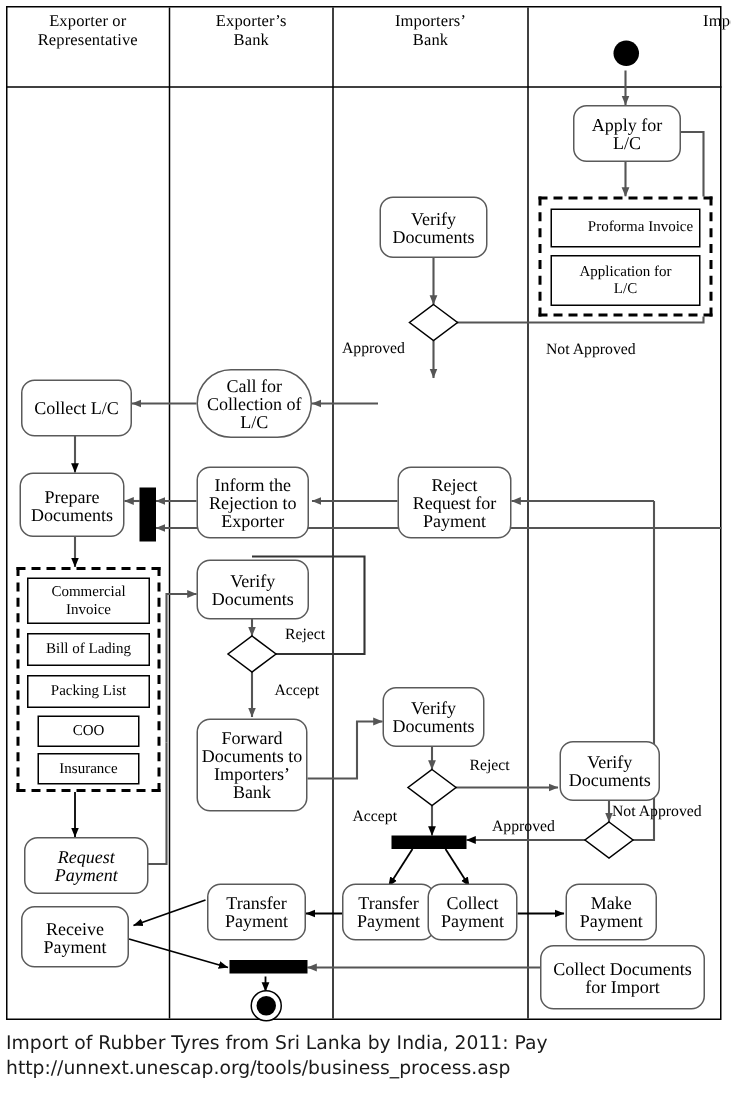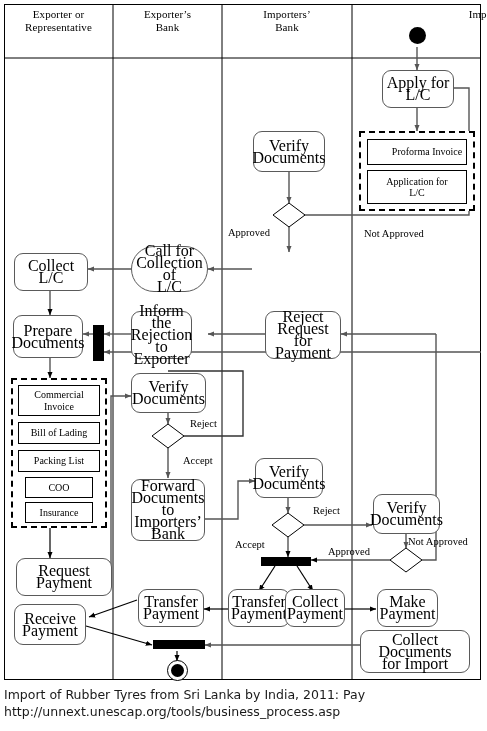--- a/index.html
+++ b/index.html
@@ -49,21 +49,21 @@
   .node {
     position: absolute;
     box-sizing: border-box;
     border: 1px solid #5a5a5a;
     border-radius: 9px;
     background: #ffffff;
     display: flex;
     align-items: center;
     justify-content: center;
     text-align: center;
-    font-size: 16px;
+    font-size: 12px;
     line-height: 12px;
     padding: 18px 2px;
   }
   .doc-group {
     position: absolute;
     box-sizing: border-box;
     border: 2px dashed #000;
     background: #ffffff;
   }
   .doc-item {
@@ -283,21 +283,21 @@
   <div class="node" style="left:253px; top:131px; width:72px; height:41px; white-space:pre-line;">Verify
 Documents</div>
 
   <div class="edge-label" style="left:228px; top:227px;">Approved</div>
 
 
   <div class="node" style="left:131px; top:246px; width:77px; height:46px; white-space:pre-line;border-radius:23px;">Call for
 Collection of
 L/C</div>
 
-  <div class="node" style="left:131px; top:311px; width:61px; height:48px; white-space:pre-line;">Inform the
+  <div class="node" style="left:131px; top:311px; width:75px; height:48px; white-space:pre-line;">Inform the
 Rejection to
 Exporter</div>
 
   <div class="node" style="left:131px; top:373px; width:75px; height:40px; white-space:pre-line;">Verify
 Documents</div>
 
   <div class="edge-label" style="left:190px; top:418px;">Reject</div>
   <div class="edge-label" style="left:183px; top:455px;">Accept</div>
 
   <div class="node" style="left:131px; top:479px; width:74px; height:62px; white-space:pre-line;">Forward
@@ -316,21 +316,21 @@
   <div class="bar-v" style="left:93px; top:325px; width:11px; height:36px;"></div>
 
   <div class="doc-group" style="left:11px; top:378px; width:96px; height:150px;"></div>
   <div class="doc-item" style="left:18px; top:385px; width:82px; height:31px; white-space:pre-line;">Commercial
 Invoice</div>
   <div class="doc-item" style="left:18px; top:450px; width:82px; height:22px;">Packing List</div>
   <div class="doc-item" style="left:18px; top:422px; width:82px; height:22px;">Bill of Lading</div>
   <div class="doc-item" style="left:25px; top:477px; width:68px; height:21px;">COO</div>
   <div class="doc-item" style="left:25px; top:502px; width:68px; height:21px;">Insurance</div>
 
-  <div class="node" style="left:16px; top:558px; width:96px; height:36px; white-space:pre-line;">Request
+  <div class="node" style="left:16px; top:558px; width:83px; height:36px; white-space:pre-line;font-style:italic;">Request
 Payment</div>
 
   <div class="node" style="left:14px; top:604px; width:72px; height:41px; white-space:pre-line;">Receive
 Payment</div>
 
   <div class="node" style="left:255px; top:458px; width:68px; height:40px; white-space:pre-line;">Verify
 Documents</div>
 
   <div class="edge-label" style="left:313px; top:505px;">Reject</div>
   <div class="edge-label" style="left:235px; top:539px;">Accept</div>

